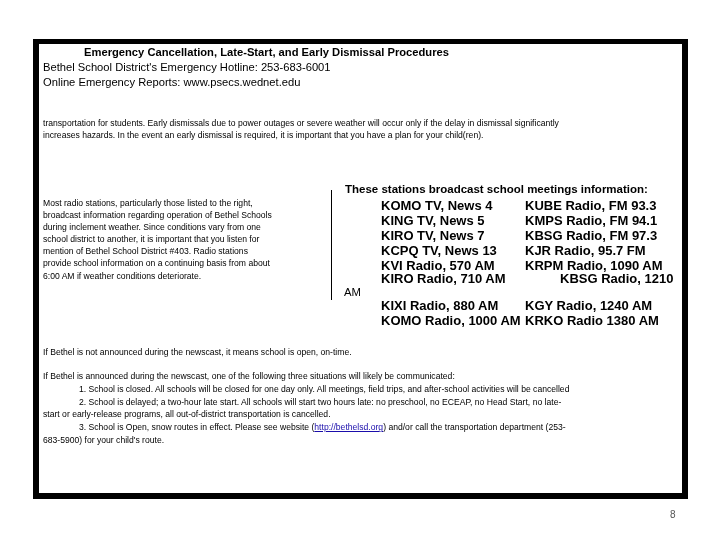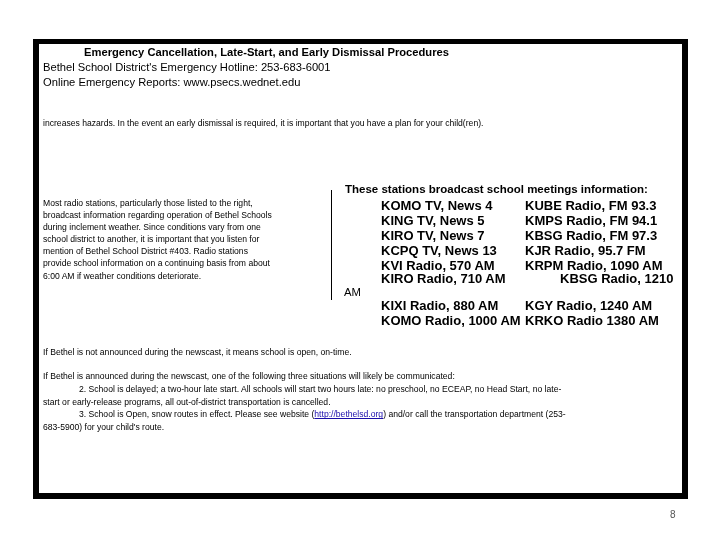--- a/index.html
+++ b/index.html
@@ -32,20 +32,21 @@
 </head>
 <body>
 
 <div class="frame"></div>
 
 <div class="abs hdr hdr-title">Emergency Cancellation, Late-Start, and Early Dismissal Procedures</div>
 <div class="abs hdr hdr-hot">Bethel School District's Emergency Hotline:  253-683-6001</div>
 <div class="abs hdr hdr-web">Online Emergency Reports:  www.psecs.wednet.edu</div>
 
 <div class="abs intro">
+  <span>transportation for students.  Early dismissals due to power outages or severe weather will occur only if the delay in dismissal significantly</span>
   <span>increases hazards.  In the event an early dismissal is required, it is important that you have a plan for your child(ren).</span>
 </div>
 
 <div class="abs left-para">
   <span>Most radio stations, particularly those listed to the right,</span>
   <span>broadcast information regarding operation of Bethel Schools</span>
   <span>during inclement weather.  Since conditions vary from one</span>
   <span>school district to another, it is important that you listen for</span>
   <span>mention of Bethel School District #403.  Radio stations</span>
   <span>provide school information on a continuing basis from about</span>
@@ -73,19 +74,20 @@
 <div class="abs st" style="left:560px; top:271px">KBSG Radio, 1210</div>
 <div class="abs st col2" style="top:298px">KGY Radio, 1240 AM</div>
 <div class="abs st col2" style="top:313px">KRKO Radio 1380 AM</div>
 
 <div class="abs am">AM</div>
 
 <div class="abs para" style="top:346px">If Bethel is not announced during the newscast, it means school is open, on-time.</div>
 
 <div class="abs para" style="top:370px">
   <span>If Bethel is announced during the newscast, one of the following three situations will likely be communicated:</span>
+  <span class="ind">1.  School is closed.  All schools will be closed for one day only.  All meetings, field trips, and after-school activities will be cancelled</span>
   <span class="ind">2.  School is delayed; a two-hour late start.  All schools will start two hours late:  no preschool, no ECEAP, no Head Start, no late-</span>
   <span>start or early-release programs, all out-of-district transportation is cancelled.</span>
   <span class="ind"><span style="display:inline">3.  School is Open, snow routes in effect.  Please see website (</span><span style="display:inline" class="link">http://bethelsd.org</span><span style="display:inline">) and/or call the transportation department (253-</span></span>
   <span>683-5900) for your child's route.</span>
 </div>
 
 <div class="abs pagenum">8</div>
 
 </body></html>

